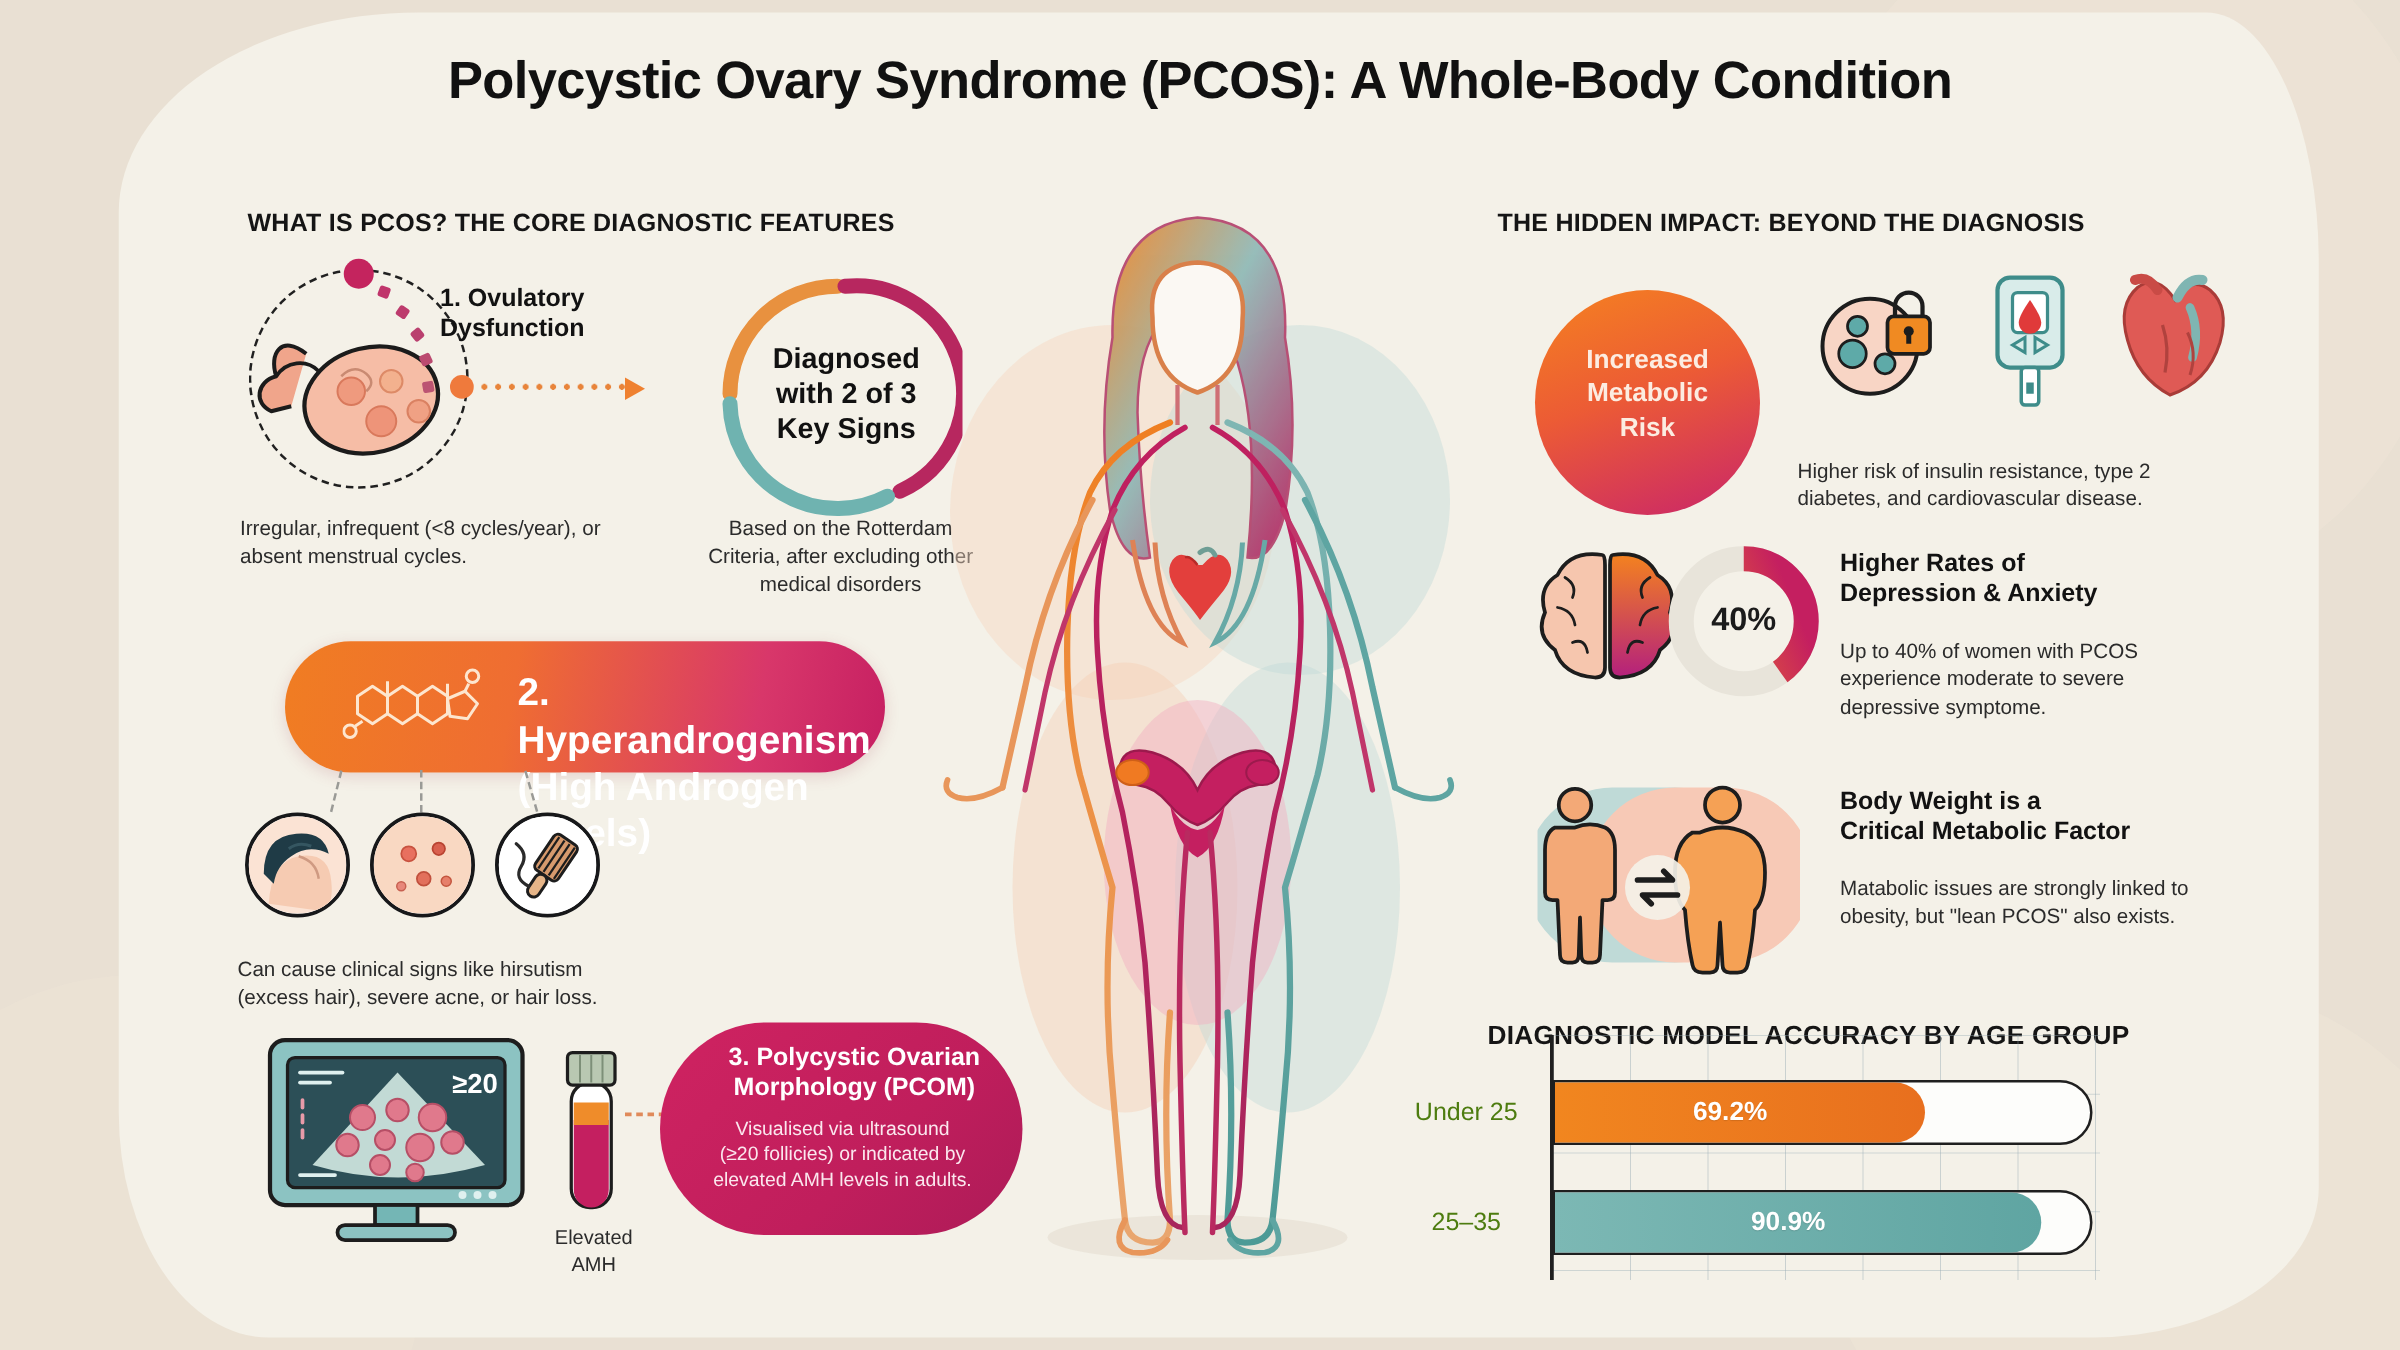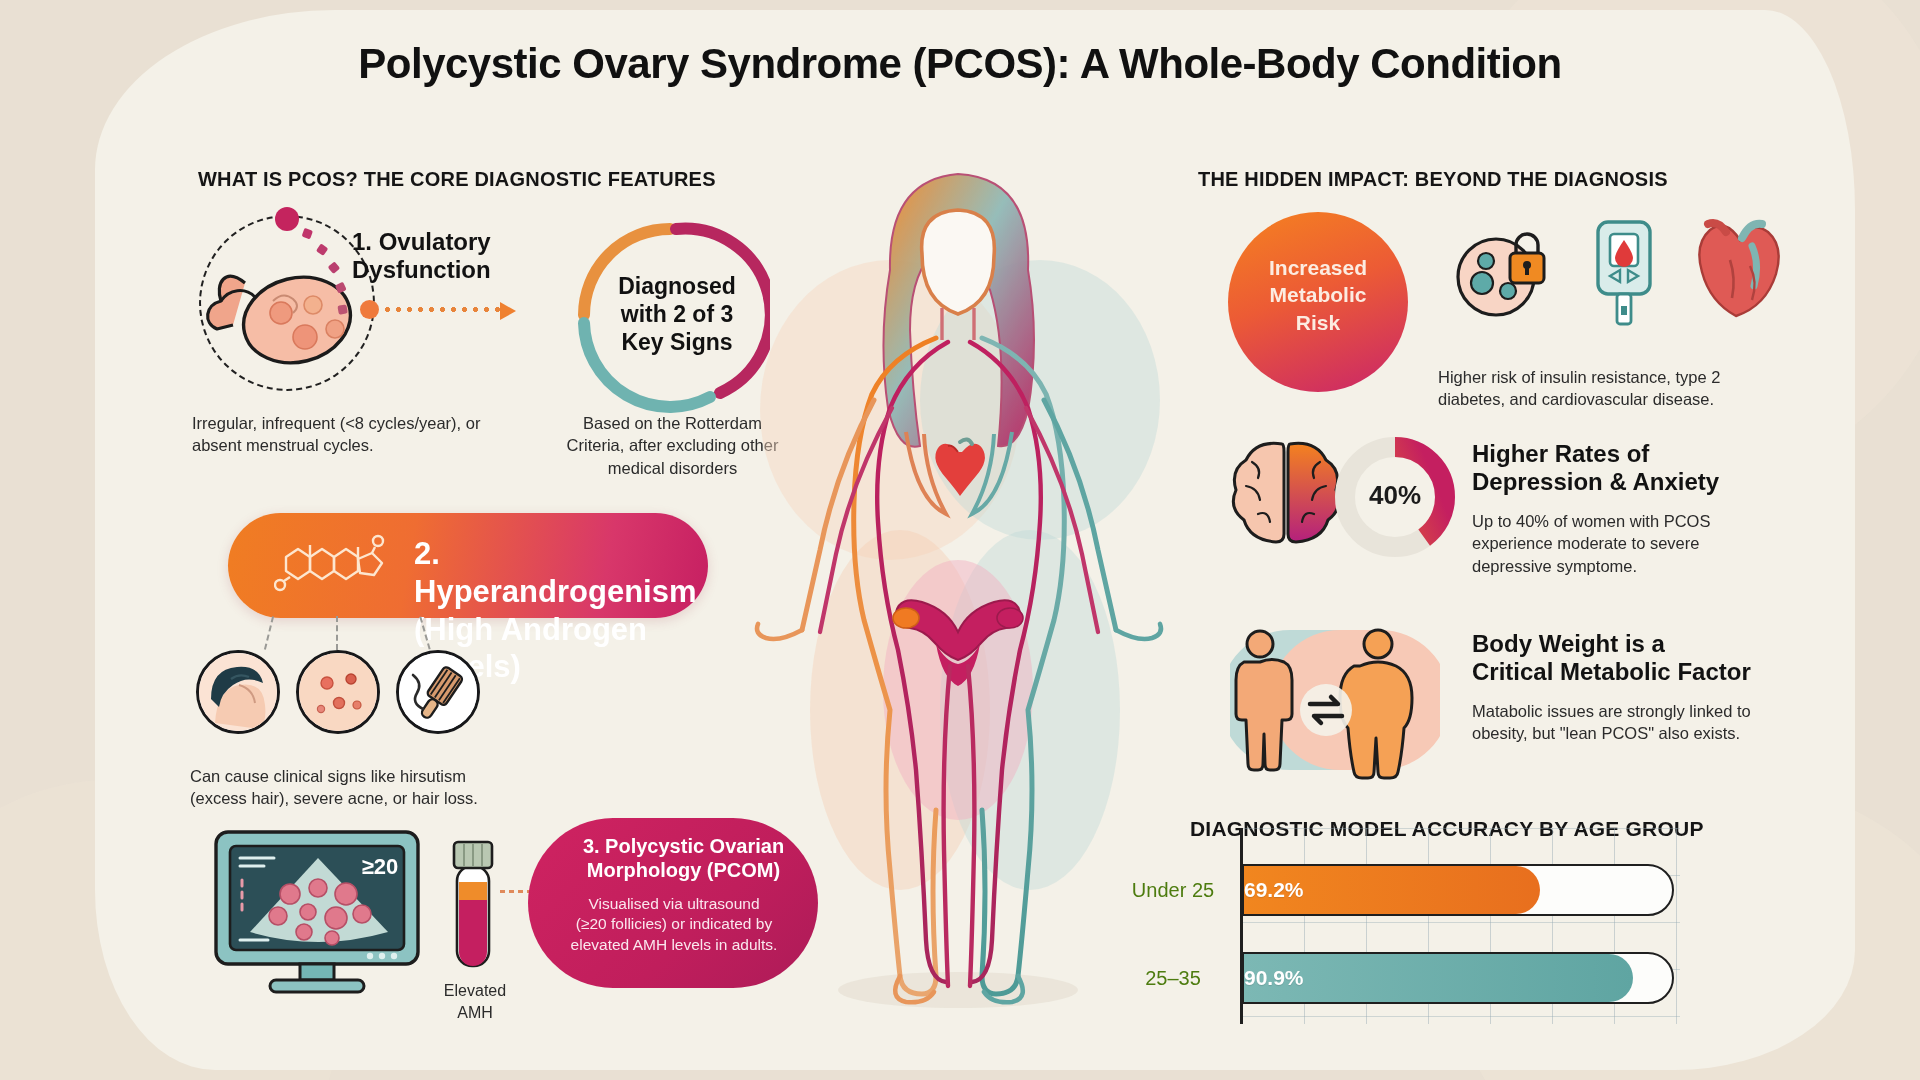--- a/index.html
+++ b/index.html
@@ -53,21 +53,21 @@
   #head-left{left:198px;top:168px;}
   #head-right{left:1198px;top:168px;}
   #head-chart{left:1190px;top:817px;font-size:21px;}
 
   
   .cap{
     position:absolute;
     font-size:16.5px;line-height:1.35;color:#2b2b2b;
   }
   .big-label{
-    position:absolute;font-size:24px;font-weight:bold;
+    position:absolute;font-size:20px;font-weight:bold;
     line-height:1.18;color:#121212;
   }
 
   
   #ovary-wrap{position:absolute;left:185px;top:205px;width:210px;height:190px;}
   #ovary-dashcircle{
     position:absolute;left:14px;top:10px;width:172px;height:172px;
     border:2.5px dashed #202020;border-radius:50%;
   }
   #label-ovulatory{left:352px;top:228px;width:180px;}
@@ -141,21 +141,21 @@
     color:#fbe7ee;font-size:15.5px;line-height:1.32;
   }
   #pcom-dash{
     position:absolute;left:500px;top:890px;width:34px;height:3px;
     background-image:linear-gradient(90deg,#e08a5a 60%,transparent 0);
     background-size:9px 3px;
   }
 
   
   #circle-metab{
-    position:absolute;left:1228px;top:212px;width:180px;height:180px;
+    position:absolute;left:1228px;top:232px;width:180px;height:180px;
     border-radius:50%;
     background:linear-gradient(160deg,#f58220 0%,#ec5b35 45%,#c9256a 100%);
   }
   #label-metab{
     position:absolute;left:16px;top:42px;width:148px;text-align:center;
     color:#fcece1;font-size:21px;font-weight:bold;line-height:1.3;
   }
   #cap-metab{left:1438px;top:340px;width:340px;margin-top:26px;}
 
   #donut-wrap{position:absolute;left:1330px;top:432px;width:130px;height:130px;}
@@ -179,21 +179,21 @@
     font-size:20px;color:#4d7c0f;line-height:52px;
   }
   .bar-track{
     position:absolute;left:0;top:0;width:432px;height:52px;
     background:#fdfdfb;border:2.5px solid #1f1f1f;
     border-radius:0 26px 26px 0;box-sizing:border-box;
   }
   .bar-fill{
     position:absolute;left:0;top:0;height:100%;
     border-radius:0 26px 26px 0;
-    display:flex;align-items:center;justify-content:flex-start;
+    display:flex;align-items:center;justify-content:center;
   }
   .bar-val{
     color:#fff;font-size:21px;font-weight:bold;padding-right:16px;
     text-shadow:0 1px 1px rgba(0,0,0,.12);
   }
   #chart-axis{
     position:absolute;left:-2px;top:-24px;width:3px;height:196px;background:#1f1f1f;
   }
   #chart-grid{
     position:absolute;left:0;top:-24px;width:438px;height:196px;

